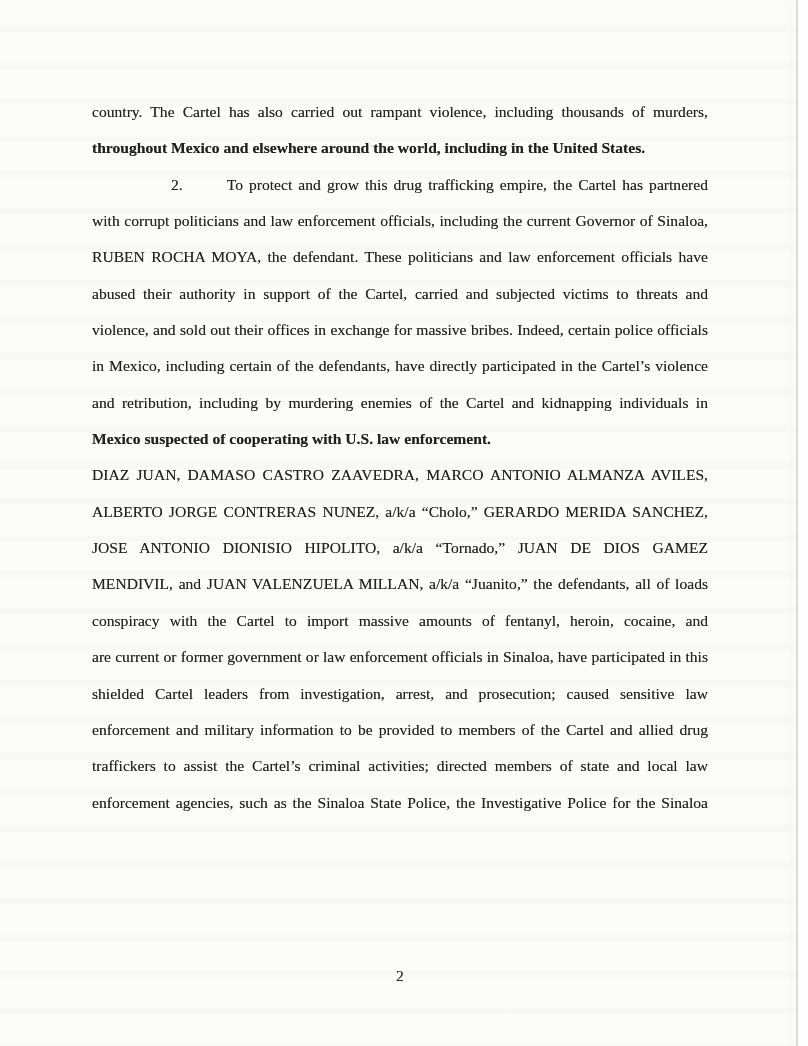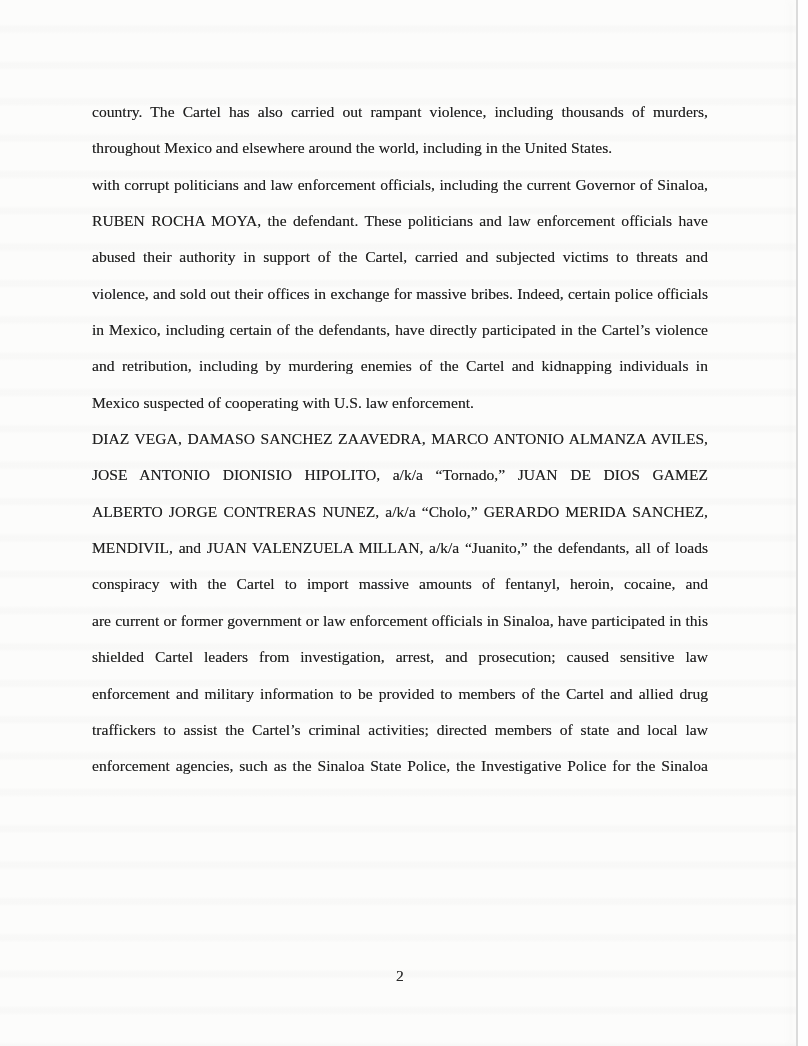--- a/index.html
+++ b/index.html
@@ -61,20 +61,21 @@
   }
   .line {
     height: 36.35px;
     text-align: justify;
     text-align-last: justify;
     white-space: nowrap;
   }
   .line.para-end {
     text-align-last: left;
     white-space: normal;
+    font-weight: bold;
   }
   .line.para-start {
     padding-left: 79px;
   }
   .para-gap {
     display: inline-block;
     width: 44px;
   }
   .page-number {
     position: absolute;
@@ -88,30 +89,31 @@
     text-shadow: 0 0 0.5px rgba(45,45,45,0.5);
   }
 </style>
 </head>
 <body>
 
 <div class="page">
   <div class="text-block">
       <div class="line"><span>country. The Cartel has also carried out rampant violence, including thousands of murders,</span></div>
       <div class="line para-end"><span>throughout Mexico and elsewhere around the world, including in the United States.</span></div>
+      <div class="line para-start"><span class="para-num">2.</span><span class="para-gap"></span><span>To protect and grow this drug trafficking empire, the Cartel has partnered</span></div>
       <div class="line"><span>with corrupt politicians and law enforcement officials, including the current Governor of Sinaloa,</span></div>
       <div class="line"><span>RUBEN ROCHA MOYA, the defendant. These politicians and law enforcement officials have</span></div>
       <div class="line"><span>abused their authority in support of the Cartel, carried and subjected victims to threats and</span></div>
       <div class="line"><span>violence, and sold out their offices in exchange for massive bribes. Indeed, certain police officials</span></div>
       <div class="line"><span>in Mexico, including certain of the defendants, have directly participated in the Cartel’s violence</span></div>
       <div class="line"><span>and retribution, including by murdering enemies of the Cartel and kidnapping individuals in</span></div>
       <div class="line para-end"><span>Mexico suspected of cooperating with U.S. law enforcement.</span></div>
-      <div class="line"><span>DIAZ VEGA, DAMASO SANCHEZ ZAAVEDRA, MARCO ANTONIO ALMANZA AVILES,</span></div>
+      <div class="line"><span>DIAZ JUAN, DAMASO CASTRO ZAAVEDRA, MARCO ANTONIO ALMANZA AVILES,</span></div>
+      <div class="line"><span>ALBERTO JORGE CONTRERAS NUNEZ, a/k/a “Cholo,” GERARDO MERIDA SANCHEZ,</span></div>
       <div class="line"><span>JOSE ANTONIO DIONISIO HIPOLITO, a/k/a “Tornado,” JUAN DE DIOS GAMEZ</span></div>
-      <div class="line"><span>ALBERTO JORGE CONTRERAS NUNEZ, a/k/a “Cholo,” GERARDO MERIDA SANCHEZ,</span></div>
       <div class="line"><span>MENDIVIL, and JUAN VALENZUELA MILLAN, a/k/a “Juanito,” the defendants, all of loads</span></div>
       <div class="line"><span>conspiracy with the Cartel to import massive amounts of fentanyl, heroin, cocaine, and</span></div>
       <div class="line"><span>are current or former government or law enforcement officials in Sinaloa, have participated in this</span></div>
       <div class="line"><span>shielded Cartel leaders from investigation, arrest, and prosecution; caused sensitive law</span></div>
       <div class="line"><span>enforcement and military information to be provided to members of the Cartel and allied drug</span></div>
       <div class="line"><span>traffickers to assist the Cartel’s criminal activities; directed members of state and local law</span></div>
       <div class="line"><span>enforcement agencies, such as the Sinaloa State Police, the Investigative Police for the Sinaloa</span></div>
     </div>
   <div class="page-number">2</div>
   <div class="scan-edge-strip"></div>

